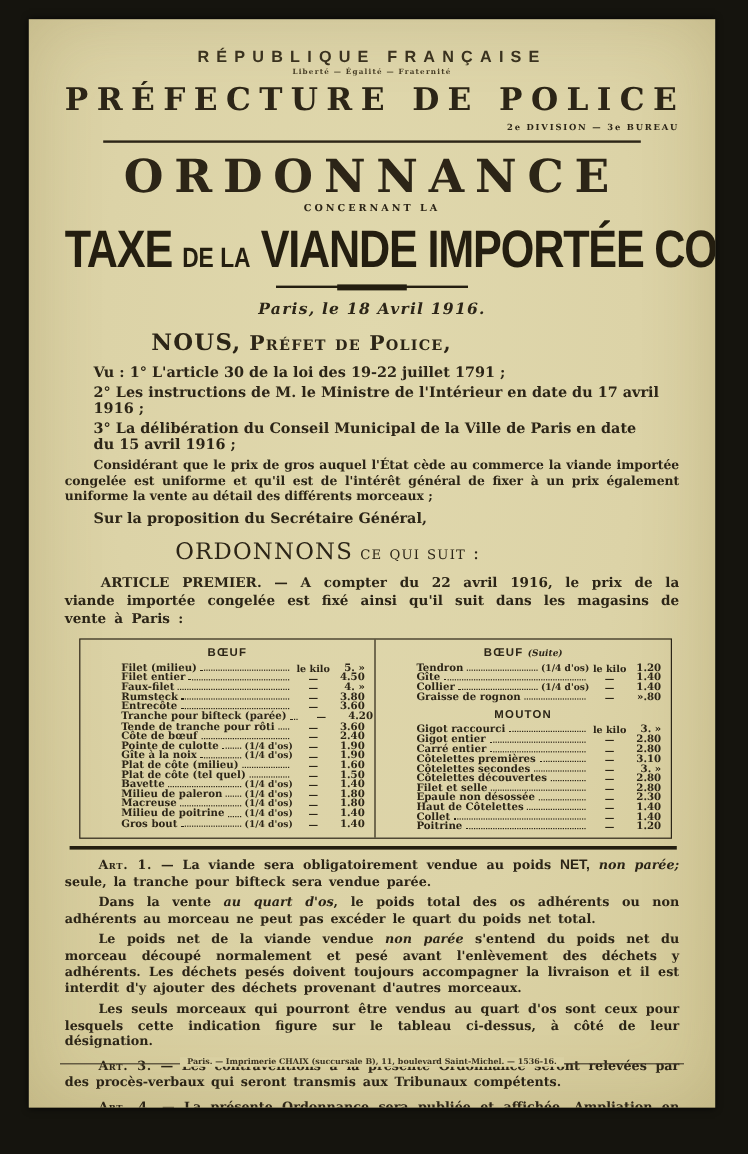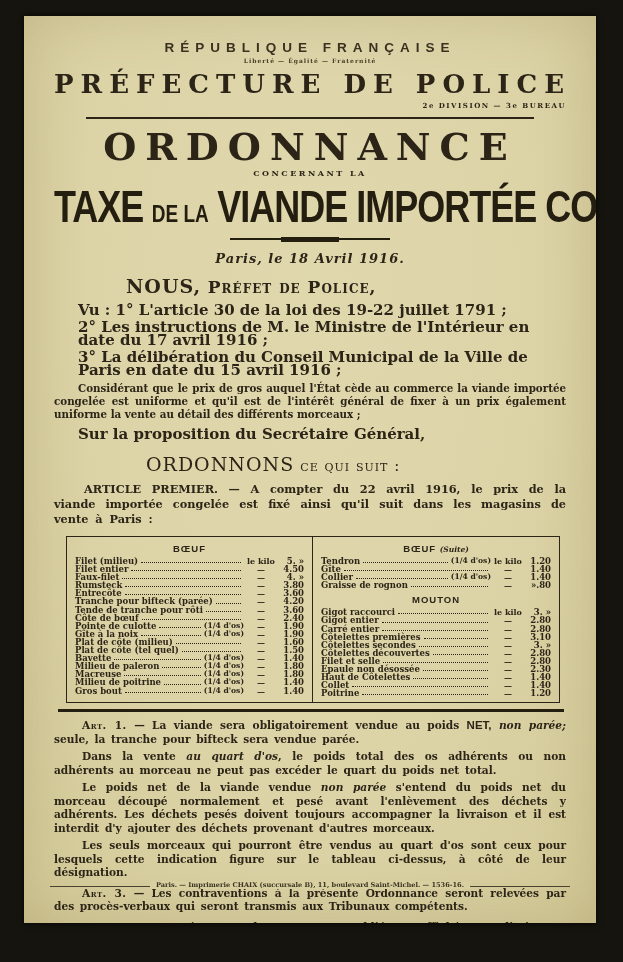--- a/index.html
+++ b/index.html
@@ -26,41 +26,41 @@
   .divider{width:160px;height:2px;background:#241e10;margin:14px auto 0;position:relative;}
   .divider::after{content:"";position:absolute;left:50%;top:-1.5px;transform:translateX(-50%);
                   width:58px;height:5px;background:#241e10;}
 
   .date-line{text-align:center;font-style:italic;font-weight:bold;font-size:13px;margin-top:11px;letter-spacing:1px;}
 
   .nous{margin:9px 0 0 72px;font-weight:bold;letter-spacing:1px;}
   .nous .big{font-size:19px;}
   .nous .sc{font-variant:small-caps;font-size:17px;}
 
-  .vu{font-size:15px;font-weight:bold;line-height:13px;margin:4px 16px 0 0;padding-left:24px;}
+  .vu{font-size:12px;font-weight:bold;line-height:13px;margin:4px 16px 0 0;padding-left:24px;}
   .vu.first{margin-top:7px;}
   .considerant{font-size:10.3px;font-weight:bold;line-height:13px;text-align:justify;text-indent:24px;margin:5px 0 0;}
-  .proposition{font-size:15px;font-weight:bold;margin:4px 0 0 24px;}
+  .proposition{font-size:12px;font-weight:bold;margin:4px 0 0 24px;}
 
   .ordonnons{margin:10px 0 0 92px;font-weight:normal;letter-spacing:1px;}
   .ordonnons .big{font-size:19px;}
   .ordonnons .sc{font-variant:small-caps;font-size:15px;}
 
   .art1{font-size:11.3px;font-weight:bold;line-height:15px;text-align:justify;text-indent:30px;
         margin:7px 0 0;word-spacing:3px;}
 
   .pricebox{border:1.5px solid #2c2517;margin:9px 6px 0 12px;display:flex;}
   .pcol{width:50%;padding:4px 8px 5px;box-sizing:border-box;}
   .pcol-left{border-right:1.5px solid #2c2517;}
   .pheader{text-align:center;font-family:"Liberation Sans",sans-serif;font-weight:bold;font-size:9.5px;
            letter-spacing:1px;margin:2px 0 3px;}
   .pheader .suffix{font-family:"DejaVu Serif",serif;font-style:italic;font-size:7.5px;letter-spacing:0;}
   .pheader.mouton{margin-top:5px;}
   .prow{display:flex;align-items:flex-end;font-size:8.5px;font-weight:bold;line-height:8.1px;}
-  .plabel{white-space:nowrap;}
+  .plabel{white-space:nowrap;margin-left:26px;}
   .dots{flex:1;border-bottom:1.6px dotted #2c2517;margin:0 3px 2px;min-width:6px;}
   .pos{white-space:nowrap;font-size:7.6px;}
   .punit{width:34px;text-align:center;font-size:8px;flex:none;}
   .pprice{width:26px;text-align:right;flex:none;}
   .rule-heavy{border-top:3px solid #241e10;margin:6px 2px 0 4px;}
 
   .para{font-size:10.6px;font-weight:bold;line-height:13.5px;text-align:justify;text-indent:28px;
         margin-top:4px;word-spacing:2px;}
   .para.sp{margin-top:7px;}
   .art-label{font-variant:small-caps;letter-spacing:.5px;}

